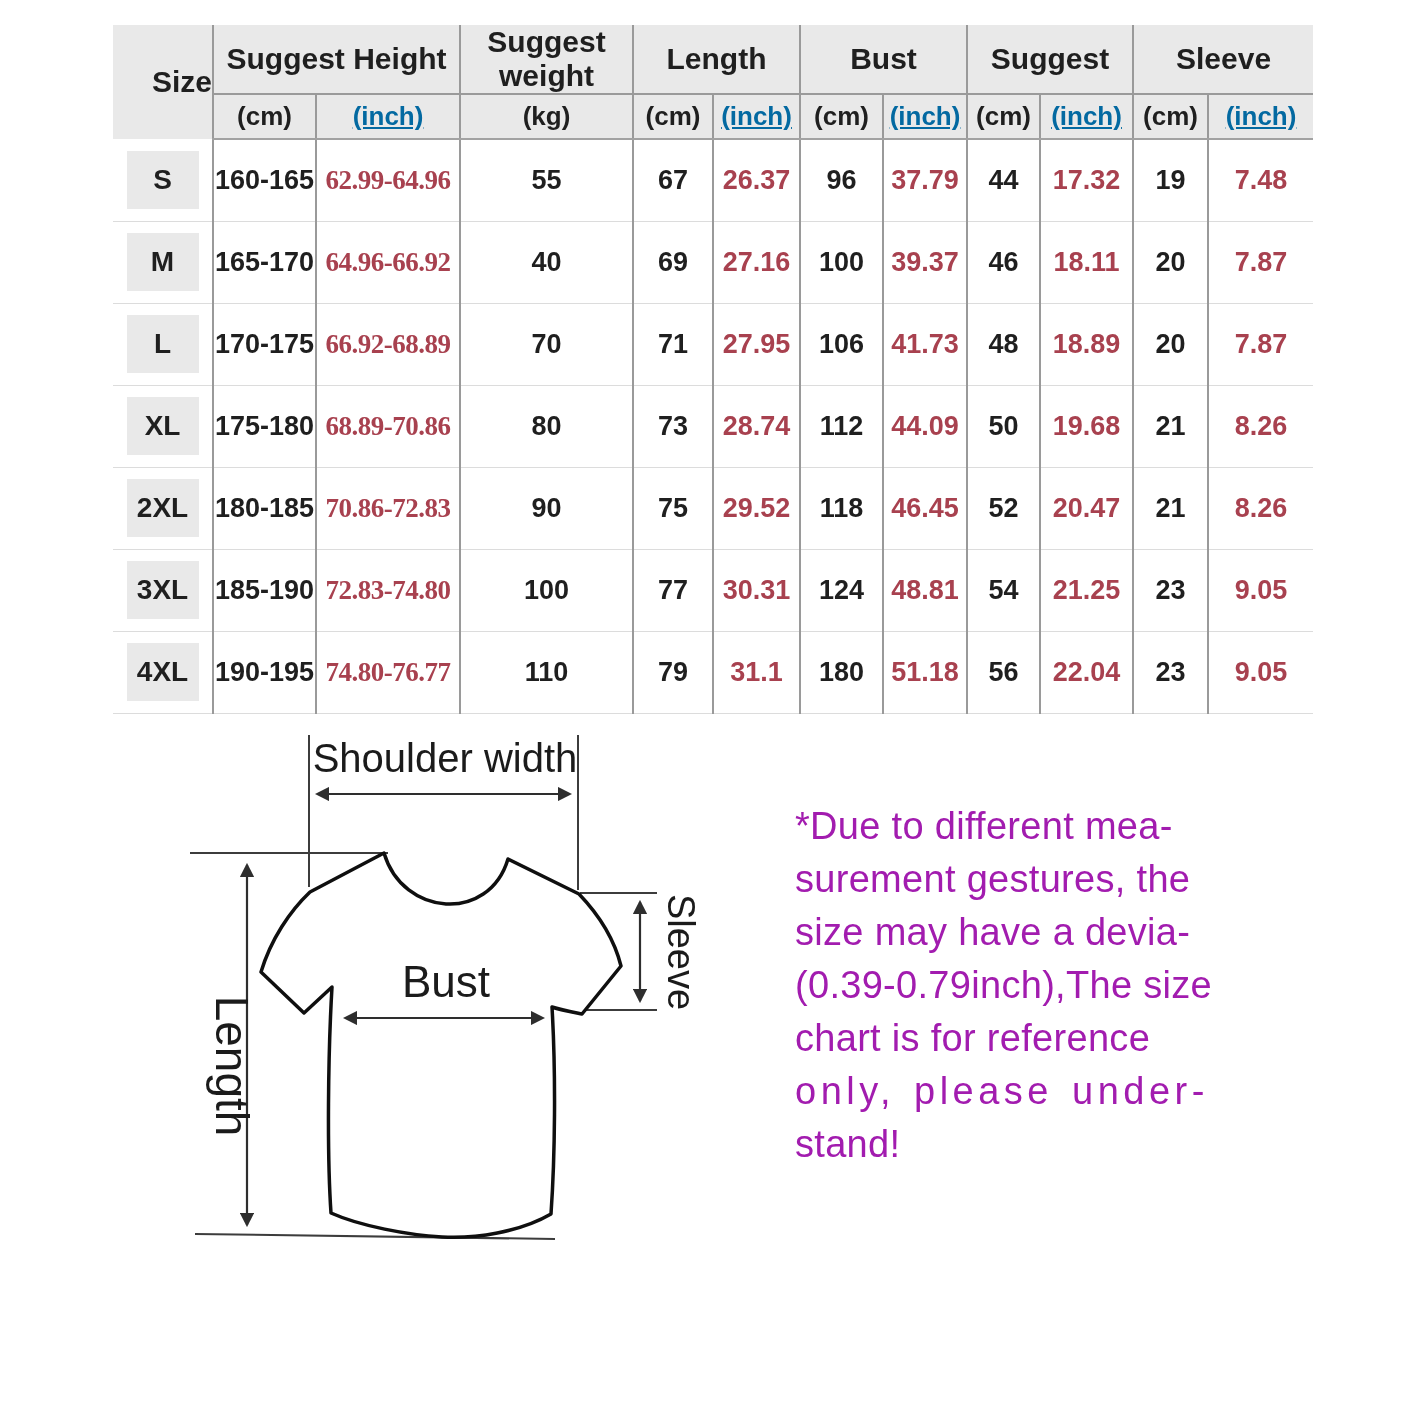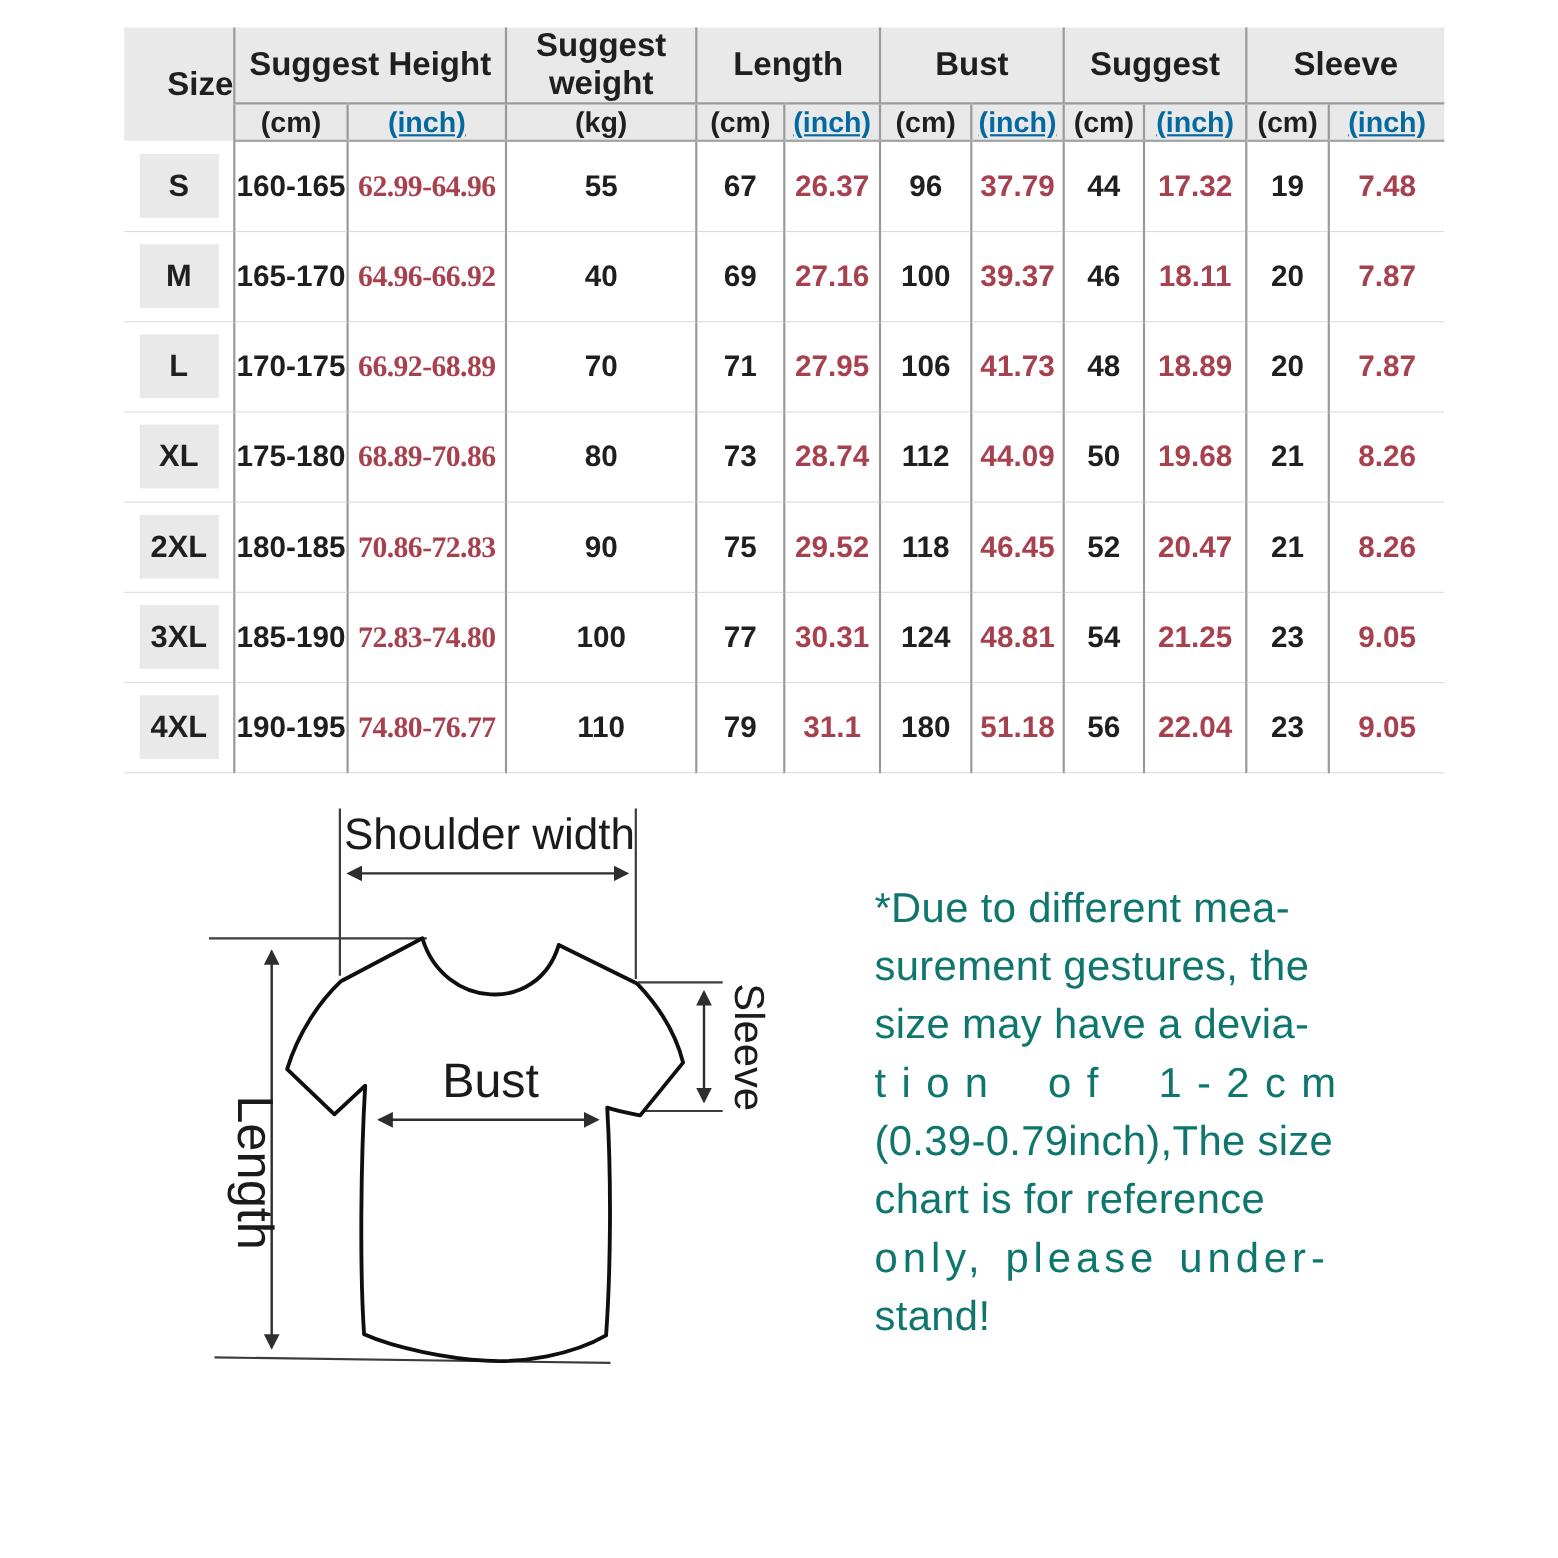--- a/index.html
+++ b/index.html
@@ -21,21 +21,21 @@
     text-align:center; vertical-align:middle;
     border-left:2px solid #9a9a9a;
   }
   .size-chart .nobl { border-left:none; }
   .size-chart thead th {
     background:#e9e9e9;
     font-weight:700;
   }
   .size-chart tr.grp th { height:52px; font-size:30px; }
   .size-chart tr.units th {
-    height:34px; font-size:26px;
+    height:45px; font-size:26px;
     border-top:2px solid #9a9a9a;
     border-bottom:2px solid #a2a2a2;
   }
   .size-chart th.sizehdr { border-bottom:none; font-size:29px;padding-left:39px; }
   .size-chart tbody td {
     height:82px;
     font-size:27px; font-weight:700;
     background:#ffffff;
     border-bottom:1px solid #dcdcdc;
   }
@@ -57,21 +57,21 @@
   }
   .guide { stroke:#3c3c3c; stroke-width:2; fill:none; }
   .arrow { stroke:#2e2e2e; stroke-width:2.2; fill:none; }
   .shirt { stroke:#0f0f0f; stroke-width:3.5; fill:#ffffff;
            stroke-linejoin:round; stroke-linecap:round; }
   .svg-label { fill:#1b1b1b; font-family:"Liberation Sans", sans-serif; font-weight:500; }
 
   
   .note {
     position:absolute; left:795px; top:800px; width:452px;
-    font-size:38px; line-height:53px; color:#0f766e;
+    font-size:38px; line-height:53px; color:#a21caf;
     letter-spacing:0.3px;
   }
   .note-line { white-space:nowrap; }
   .spread    { letter-spacing:14px; word-spacing:16px; }
   .spread-sm { letter-spacing:4.5px; word-spacing:4px; }
 </style>
 </head>
 <body>
 
 <div class="table-wrap">
@@ -254,18 +254,17 @@
   <text class="svg-label" x="280" y="47" font-size="40" text-anchor="middle">Shoulder width</text>
   <text class="svg-label" x="51" y="341" font-size="46" text-anchor="middle" transform="rotate(90 51 341)">Length</text>
   <text class="svg-label" x="503" y="227" font-size="38" text-anchor="middle" transform="rotate(90 503 227)">Sleeve</text>
   <text class="svg-label" x="281" y="272" font-size="44" text-anchor="middle">Bust</text>
 </svg>
 
 <div class="note">
   <div class="note-line">*Due to different mea-</div>
   <div class="note-line">surement gestures, the</div>
   <div class="note-line">size may have a devia-</div>
-  <div class="note-line spread">tion of 1-2cm</div>
   <div class="note-line">(0.39-0.79inch),The size</div>
   <div class="note-line">chart is for reference</div>
   <div class="note-line spread-sm">only, please under-</div>
   <div class="note-line">stand!</div>
 </div>
 
 </body></html>

